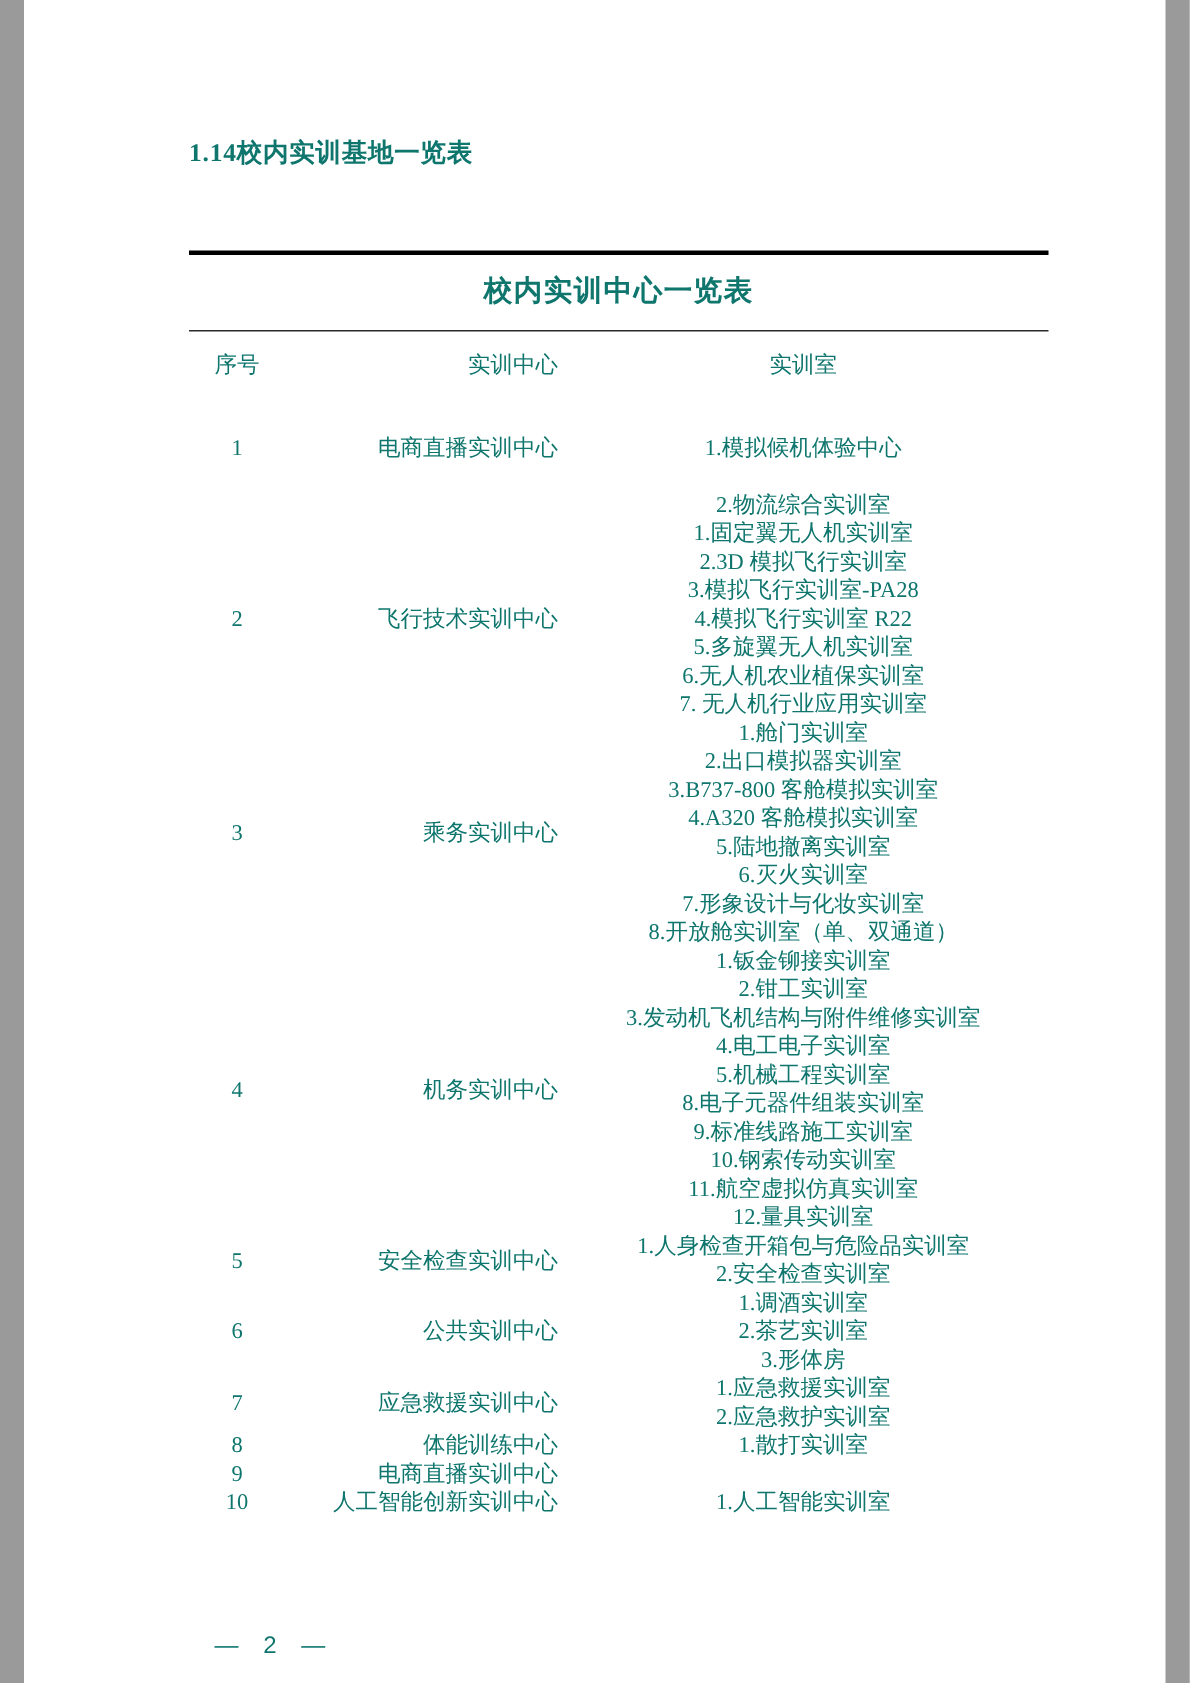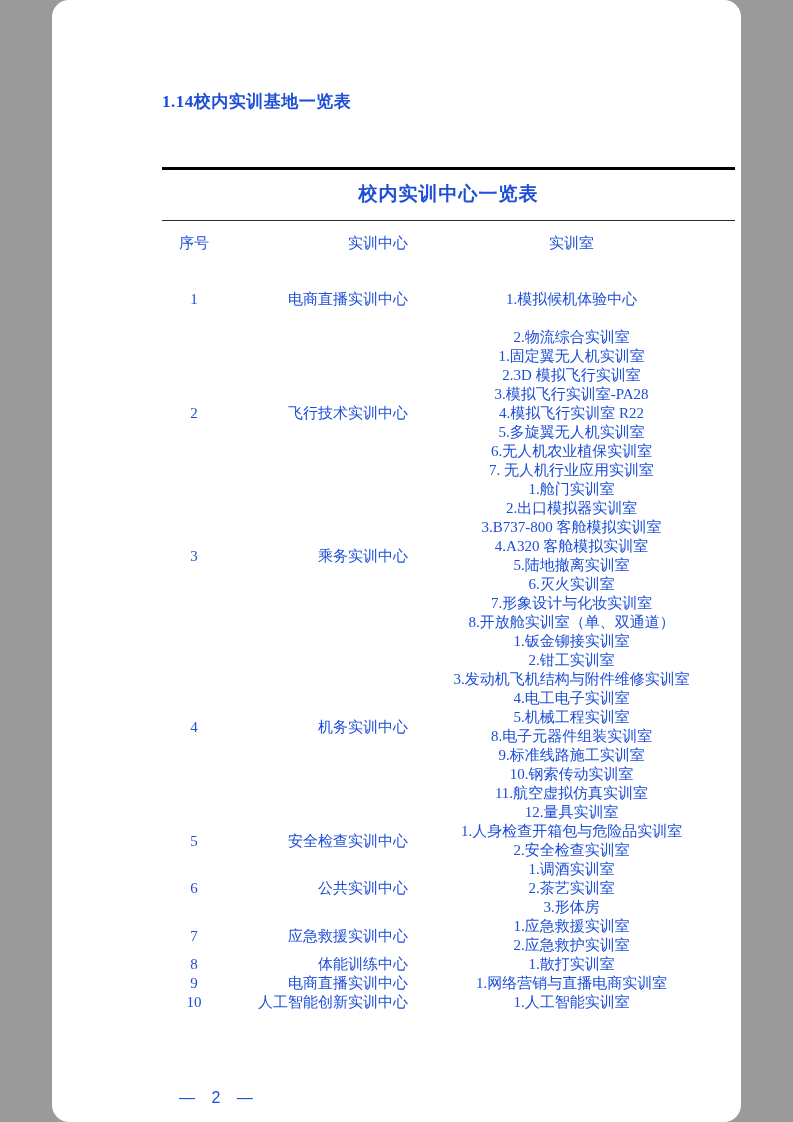--- a/index.html
+++ b/index.html
@@ -1,24 +1,23 @@
 <!DOCTYPE html>
 <html><head>
 <meta charset="utf-8">
 <style>
   html,body{margin:0;padding:0;background:#9a9a9a;}
   .page{
     position:relative;
-    width:689px;height:1122px;
+    width:761px;height:1122px;
     margin:0 auto;
     background:#ffffff;
-    color:#1d4ed8;
+    color:#0f766e;
     font-family:"Liberation Serif","DejaVu Serif",serif;
     overflow:hidden;
-    border-radius:17px;
   }
   .doc-heading{
     position:absolute;
     left:110px;top:90px;
     margin:0;
     font-size:17px;
     font-weight:bold;
     letter-spacing:0.5px;
   }
   .table-wrap{
@@ -167,23 +166,20 @@
     <div class="col-num">8</div>
     <div class="col-center">体能训练中心</div>
     <div class="col-rooms">
             <div class="room-line">1.散打实训室</div>
           </div>
   </div>
 
   <div class="trow">
     <div class="col-num">9</div>
     <div class="col-center">电商直播实训中心</div>
-    <div class="col-rooms">
-            <div class="room-line">1.网络营销与直播电商实训室</div>
-          </div>
   </div>
 
   <div class="trow">
     <div class="col-num">10</div>
     <div class="col-center">人工智能创新实训中心</div>
     <div class="col-rooms">
             <div class="room-line">1.人工智能实训室</div>
           </div>
   </div>
 

